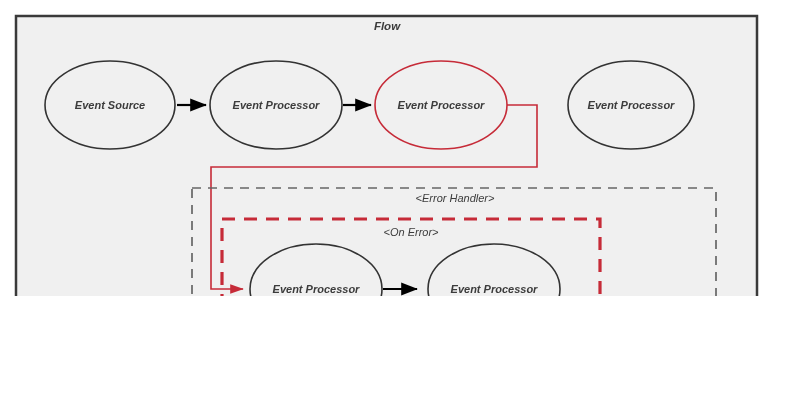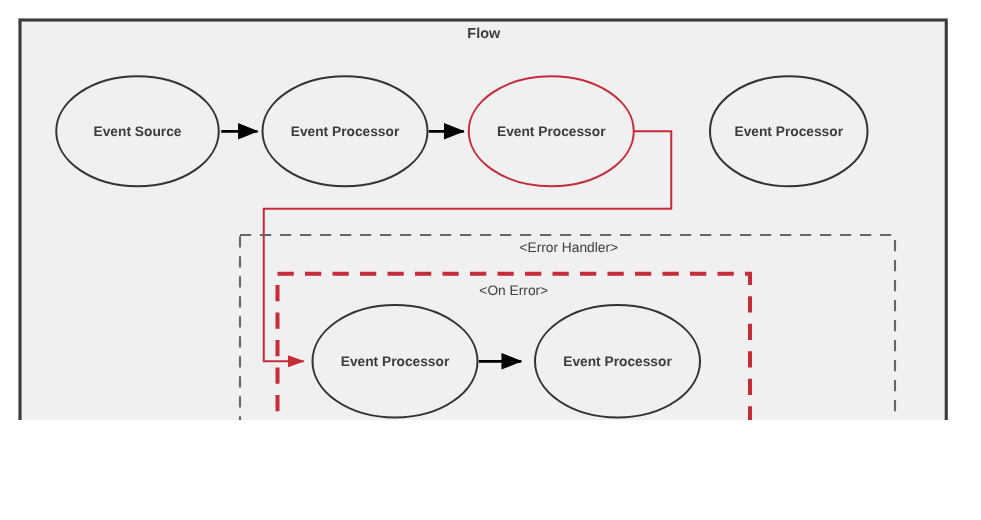--- a/index.html
+++ b/index.html
@@ -3,24 +3,25 @@
 <meta charset="utf-8">
 <style>
   html, body {
     margin: 0;
     padding: 0;
     background: #ffffff;
   }
   #canvas {
     position: relative;
     width: 785px;
-    height: 336px;
+    height: 296px;
     background: #ffffff;
     font-family: "Liberation Sans", sans-serif;
     overflow: hidden;
+    font-style: italic;
   }
   svg#diagram {
     display: block;
     width: 785px;
     height: 416px;
   }
   .flow-container-rect {
     fill: #f0f0f0;
     stroke: #3a3a3a;
     stroke-width: 2.5;

